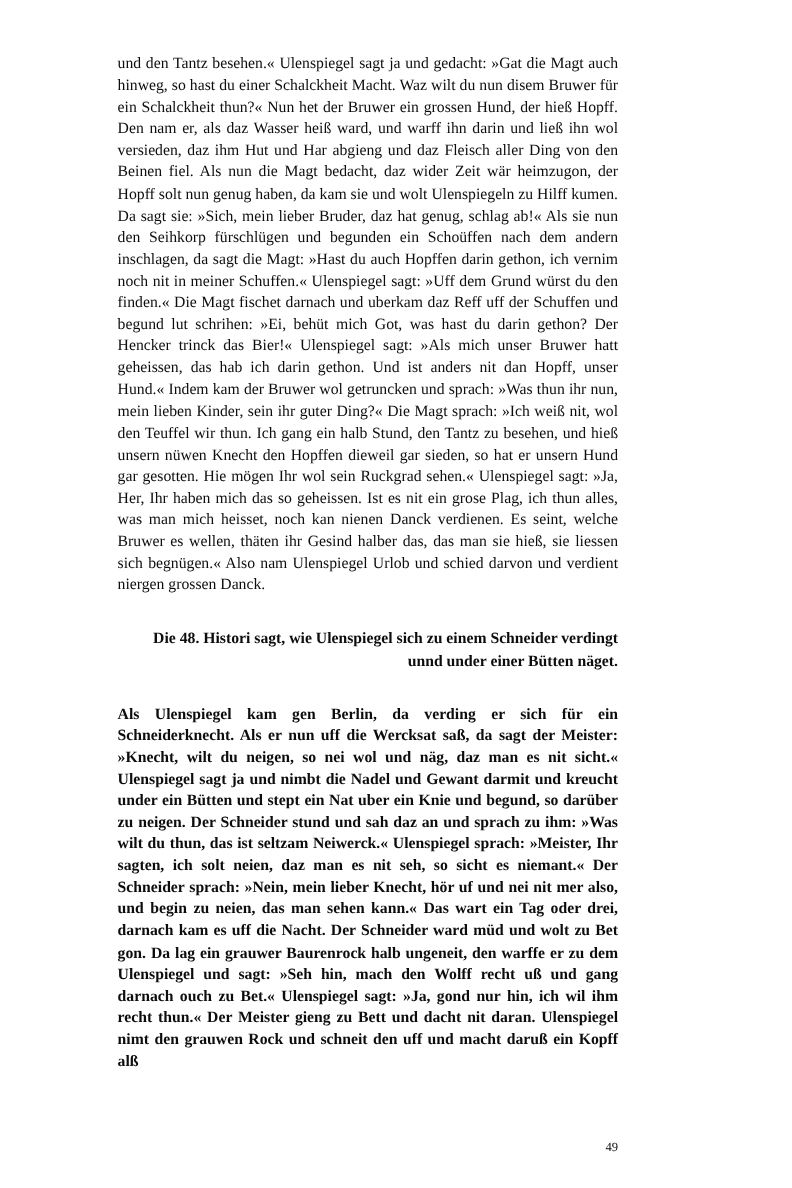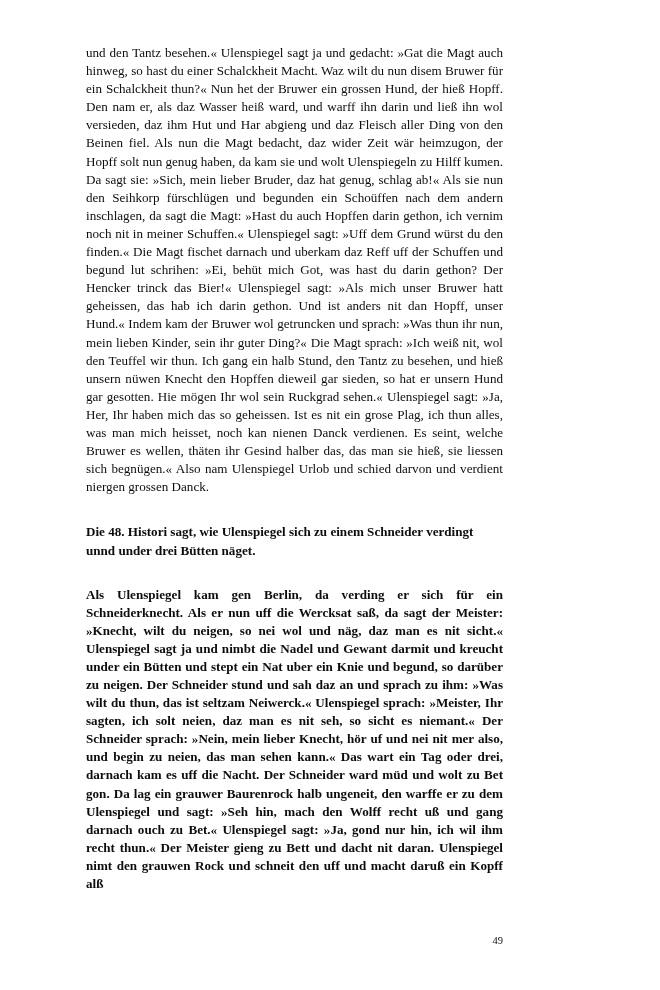--- a/index.html
+++ b/index.html
@@ -9,67 +9,68 @@
   }
   .page {
     position: relative;
     width: 589px;
     height: 990px;
     background: #ffffff;
     box-sizing: border-box;
     padding: 44px 86px 30px 86px;
     font-family: "Liberation Serif", serif;
     color: #0d0d0d;
+    margin-left: 12px;
   }
   .body-text {
     font-size: 13.1px;
     line-height: 18.1px;
     text-align: justify;
     text-justify: inter-word;
     hyphens: none;
     margin: 0;
   }
   .para-first {
     margin: 0;
   }
   .chapter-heading {
     margin: 27px 0 0 0;
     font-size: 13.1px;
     line-height: 18.6px;
     font-weight: bold;
-    text-align: left;
+    text-align: right;
   }
   .chapter-heading .line1 {
     display: block;
   }
   .chapter-heading .line2 {
     display: block;
   }
   .para-second {
     margin: 25px 0 0 0;
     font-weight: bold;
   }
   .folio {
     position: absolute;
     right: 86px;
-    bottom: 44px;
+    bottom: 28px;
     font-size: 10.5px;
     font-family: "Liberation Serif", serif;
     color: #101010;
   }
 </style>
 </head>
 <body>
 
 <div class="page">
 
   <p class="body-text para-first">und den Tantz besehen.« Ulenspiegel sagt ja und gedacht: »Gat die Magt auch hinweg, so hast du einer Schalckheit Macht. Waz wilt du nun disem Bruwer für ein Schalckheit thun?« Nun het der Bruwer ein grossen Hund, der hieß Hopff. Den nam er, als daz Wasser heiß ward, und warff ihn darin und ließ ihn wol versieden, daz ihm Hut und Har abgieng und daz Fleisch aller Ding von den Beinen fiel. Als nun die Magt bedacht, daz wider Zeit wär heimzugon, der Hopff solt nun genug haben, da kam sie und wolt Ulenspiegeln zu Hilff kumen. Da sagt sie: »Sich, mein lieber Bruder, daz hat genug, schlag ab!« Als sie nun den Seihkorp fürschlügen und begunden ein Schoüffen nach dem andern inschlagen, da sagt die Magt: »Hast du auch Hopffen darin gethon, ich vernim noch nit in meiner Schuffen.« Ulenspiegel sagt: »Uff dem Grund würst du den finden.« Die Magt fischet darnach und uberkam daz Reff uff der Schuffen und begund lut schrihen: »Ei, behüt mich Got, was hast du darin gethon? Der Hencker trinck das Bier!« Ulenspiegel sagt: »Als mich unser Bruwer hatt geheissen, das hab ich darin gethon. Und ist anders nit dan Hopff, unser Hund.« Indem kam der Bruwer wol getruncken und sprach: »Was thun ihr nun, mein lieben Kinder, sein ihr guter Ding?« Die Magt sprach: »Ich weiß nit, wol den Teuffel wir thun. Ich gang ein halb Stund, den Tantz zu besehen, und hieß unsern nüwen Knecht den Hopffen dieweil gar sieden, so hat er unsern Hund gar gesotten. Hie mögen Ihr wol sein Ruckgrad sehen.« Ulenspiegel sagt: »Ja, Her, Ihr haben mich das so geheissen. Ist es nit ein grose Plag, ich thun alles, was man mich heisset, noch kan nienen Danck verdienen. Es seint, welche Bruwer es wellen, thäten ihr Gesind halber das, das man sie hieß, sie liessen sich begnügen.« Also nam Ulenspiegel Urlob und schied darvon und verdient niergen grossen Danck.</p>
 
   <h2 class="chapter-heading">
     <span class="line1">Die 48. Histori sagt, wie Ulenspiegel sich zu einem Schneider verdingt</span>
-    <span class="line2">unnd under drei Bütten näget.</span>
+    <span class="line2">unnd under einer Bütten näget.</span>
   </h2>
 
   <p class="body-text para-second">Als Ulenspiegel kam gen Berlin, da verding er sich für ein Schneiderknecht. Als er nun uff die Wercksat saß, da sagt der Meister: »Knecht, wilt du neigen, so nei wol und näg, daz man es nit sicht.« Ulenspiegel sagt ja und nimbt die Nadel und Gewant darmit und kreucht under ein Bütten und stept ein Nat uber ein Knie und begund, so darüber zu neigen. Der Schneider stund und sah daz an und sprach zu ihm: »Was wilt du thun, das ist seltzam Neiwerck.« Ulenspiegel sprach: »Meister, Ihr sagten, ich solt neien, daz man es nit seh, so sicht es niemant.« Der Schneider sprach: »Nein, mein lieber Knecht, hör uf und nei nit mer also, und begin zu neien, das man sehen kann.« Das wart ein Tag oder drei, darnach kam es uff die Nacht. Der Schneider ward müd und wolt zu Bet gon. Da lag ein grauwer Baurenrock halb ungeneit, den warffe er zu dem Ulenspiegel und sagt: »Seh hin, mach den Wolff recht uß und gang darnach ouch zu Bet.« Ulenspiegel sagt: »Ja, gond nur hin, ich wil ihm recht thun.« Der Meister gieng zu Bett und dacht nit daran. Ulenspiegel nimt den grauwen Rock und schneit den uff und macht daruß ein Kopff alß</p>
 
   <div class="folio">49</div>
 
 </div>
 
 </body></html>

